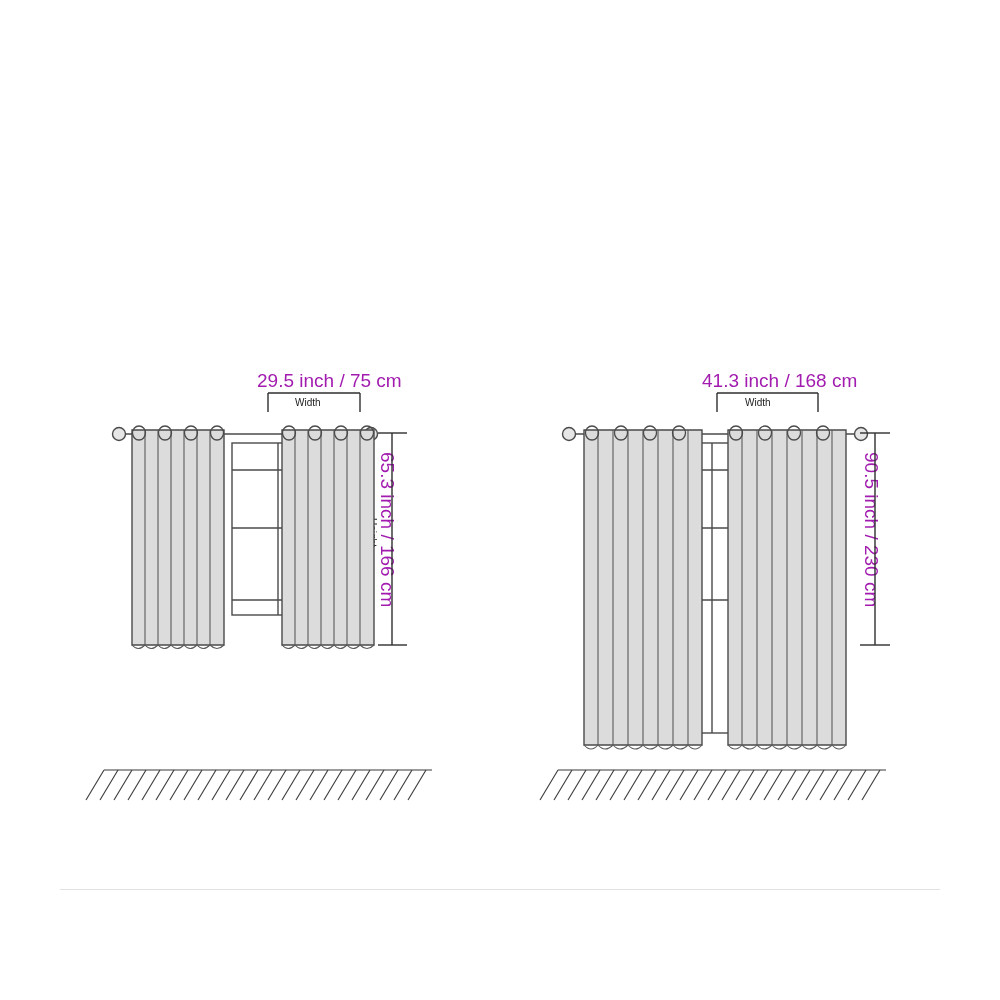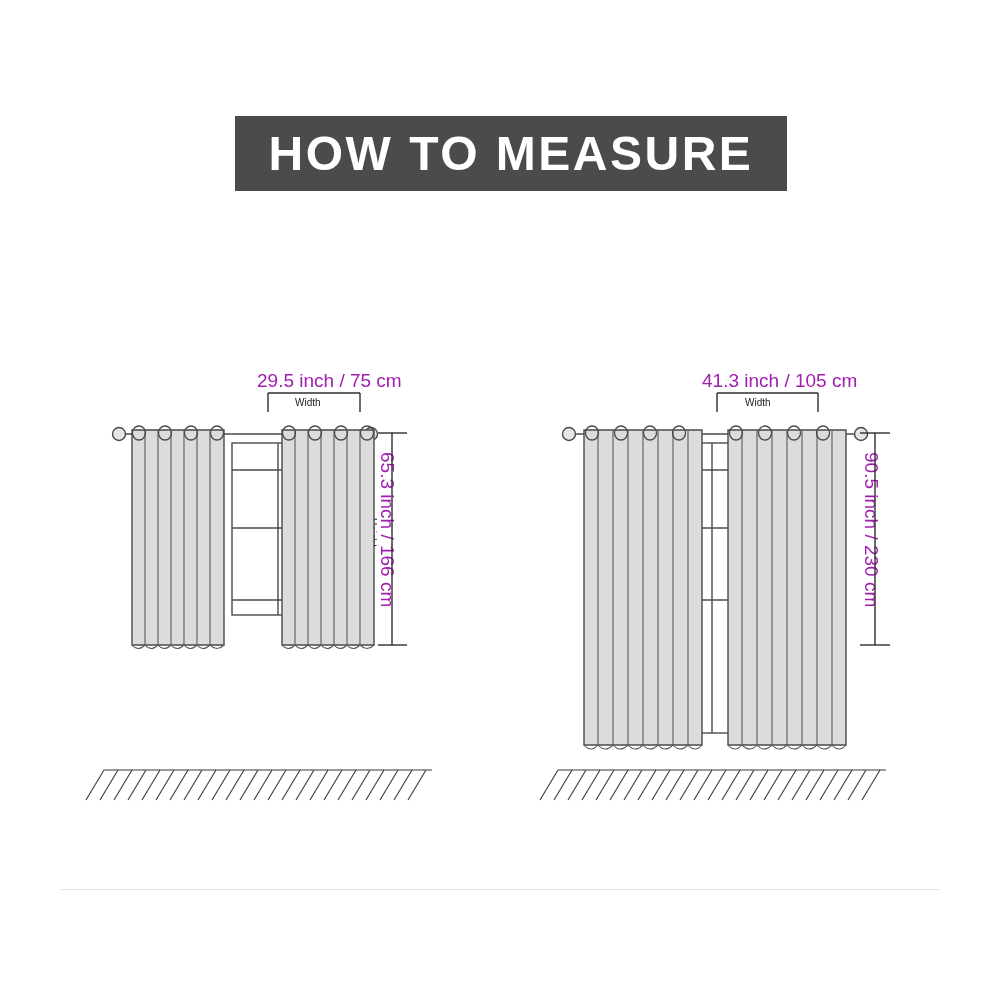--- a/index.html
+++ b/index.html
@@ -78,34 +78,31 @@
     position: absolute;
     left: 0;
     top: 0;
   }
 </style>
 </head>
 <body>
 
 <div id="stage">
 
-  <div class="title-banner">
-    <span class="title-text">HOW TO MEASURE</span>
-  </div>
 
   <div class="lbl" style="left:257px; top:370px;">29.5 inch / 75 cm</div>
   <div class="lbl-small" style="left:295px; top:397px;">Width</div>
   <div class="lbl" style="left:398px; top:452px;">
     <span class="vert" style="display:inline-block;">65.3 inch / 166 cm</span>
   </div>
   <div class="lbl-small" style="left:378px; top:518px;">
     <span class="vert-small" style="display:inline-block;">Height</span>
   </div>
 
-  <div class="lbl" style="left:702px; top:370px;">41.3 inch / 105 cm</div>
+  <div class="lbl" style="left:702px; top:370px;">41.3 inch / 168 cm</div>
   <div class="lbl-small" style="left:745px; top:397px;">Width</div>
   <div class="lbl" style="left:882px; top:452px;">
     <span class="vert" style="display:inline-block;">90.5 inch / 230 cm</span>
   </div>
   <div class="lbl-small" style="left:845px; top:513px;">
     <span class="vert-small" style="display:inline-block;">Height</span>
   </div>
 
   <svg class="diagram-svg" width="1000" height="1000" viewBox="0 0 1000 1000">
     <defs>

